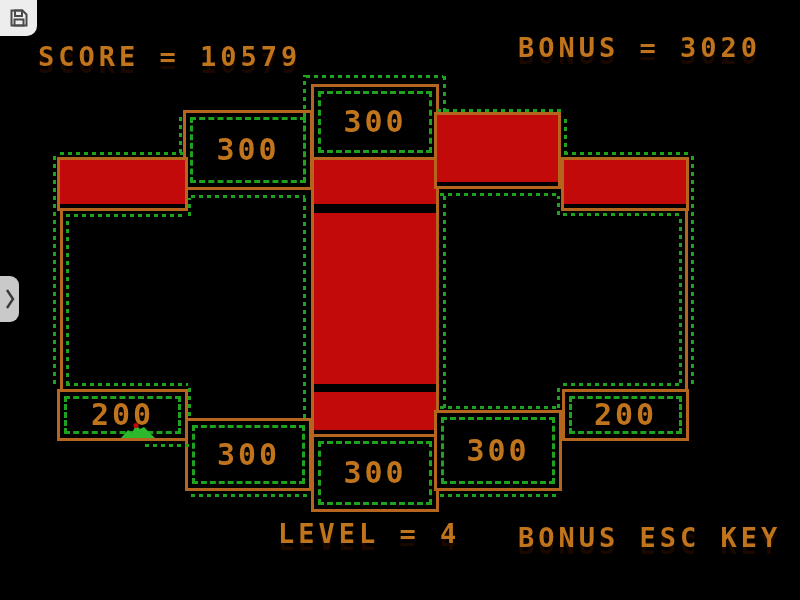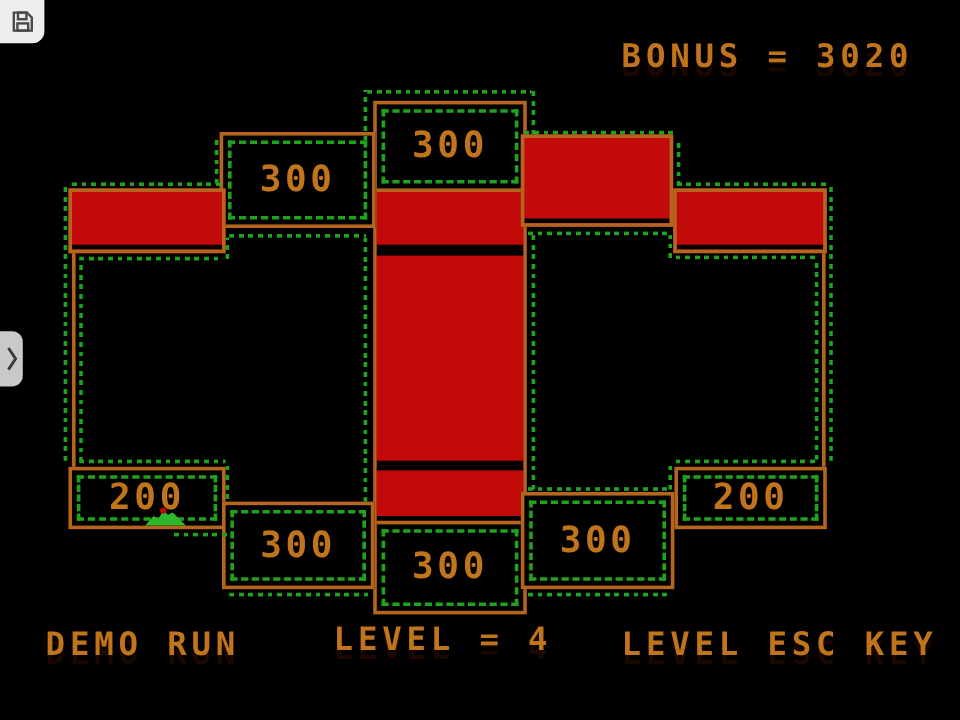--- a/index.html
+++ b/index.html
@@ -43,24 +43,24 @@
     cursor:pointer;}
   .side-tab{position:absolute;left:0;top:276px;width:19px;height:46px;background:#c9c9c9;
     border-radius:0 9px 9px 0;display:flex;align-items:center;justify-content:center;
     cursor:pointer;}
 </style>
 </head>
 <body>
 
 <div class="screen">
 
+  <div class="gametext" style="left:38px;top:43px;">SCORE = 10579</div>
   <div class="gametext" style="left:518px;top:34px;">BONUS = 3020</div>
-  <div class="gametext" style="left:38px;top:524px;">DEMO RUN</div>
   <div class="gametext" style="left:278px;top:520px;">LEVEL = 4</div>
-  <div class="gametext" style="left:518px;top:524px;">LEVEL ESC KEY</div>
+  <div class="gametext" style="left:518px;top:524px;">BONUS ESC KEY</div>
 
   <div class="column">
     <div class="colseg labelbox" style="height:70px;">
       <div class="inner-dash"></div>
       <span class="lbl">300</span>
     </div>
     <div class="colseg div" style="height:3px;"></div>
     <div class="colseg red" style="height:48px;"></div>
     <div class="colseg blk" style="height:5px;"></div>
     <div class="colseg red" style="height:175px;"></div>

